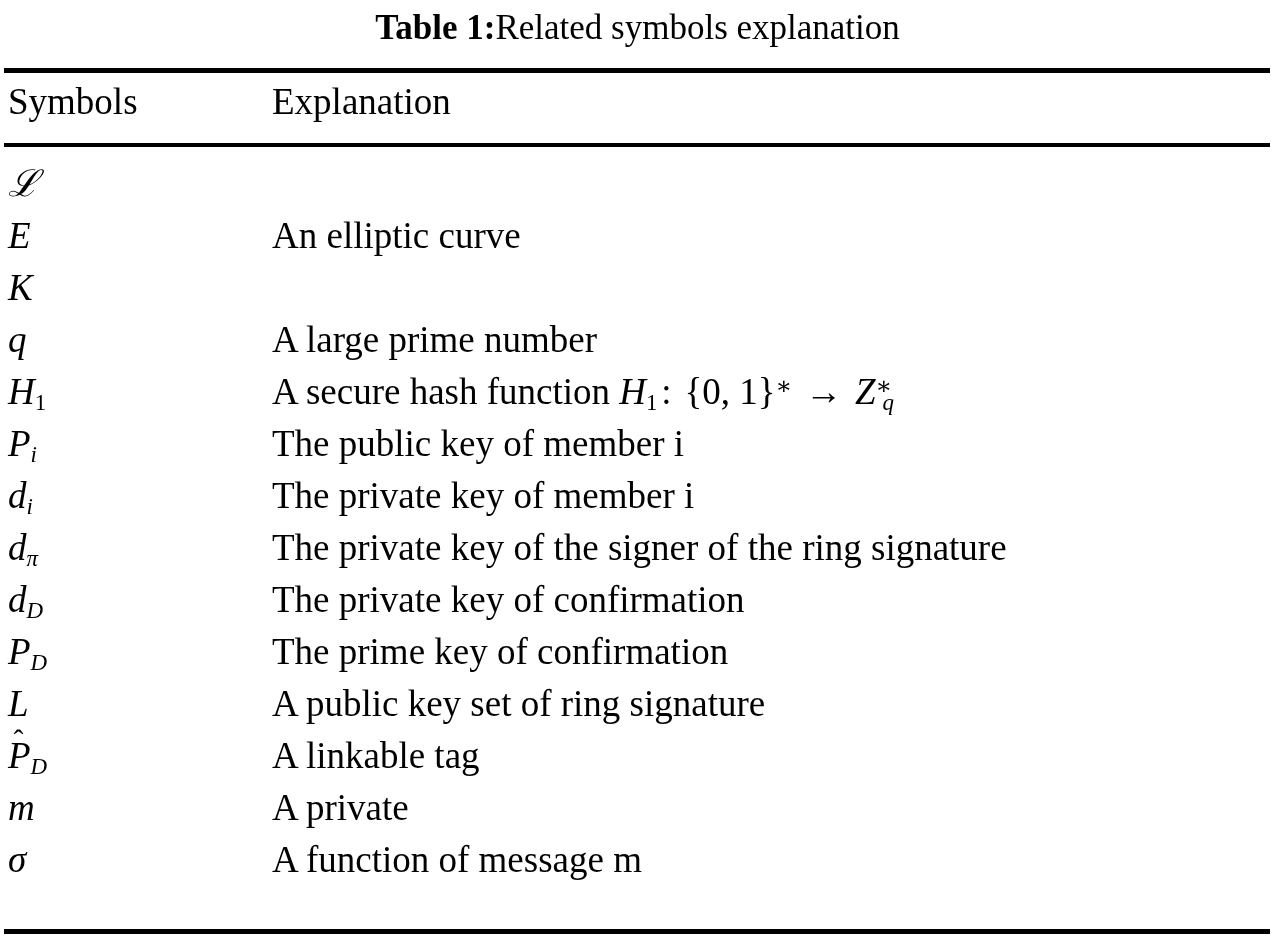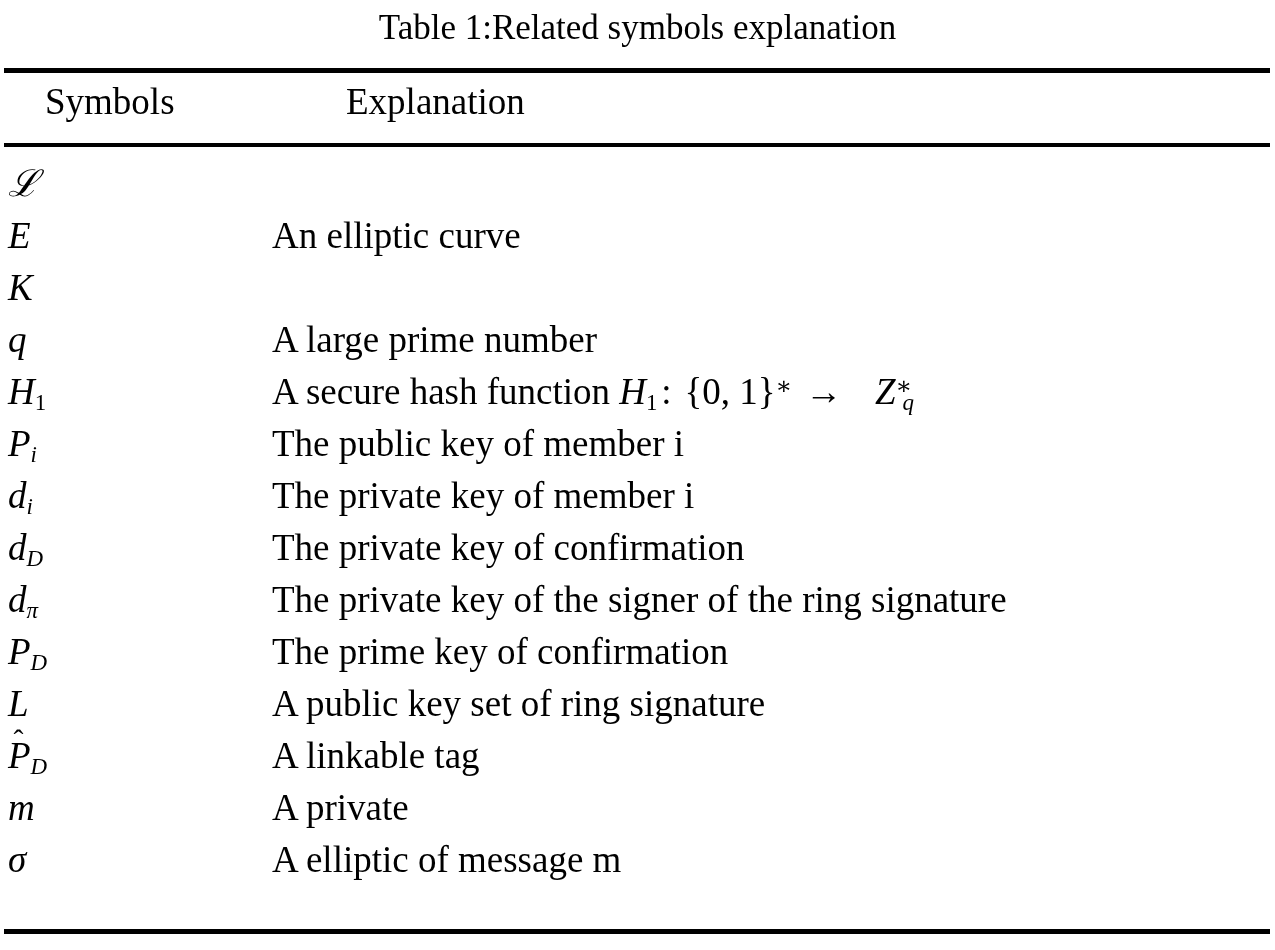--- a/index.html
+++ b/index.html
@@ -30,21 +30,21 @@
     width: 1275px;
     height: 56px;
     display: flex;
     align-items: center;
     justify-content: center;
     font-size: 35px;
     line-height: 44px;
     white-space: nowrap;
   }
   .caption .cap-label {
-    font-weight: normal;
+    font-weight: bold;
     margin-right: 0;
   }
   .caption .cap-text {
     font-weight: normal;
   }
 
   
   .rule {
     position: absolute;
     left: 4px;
@@ -62,21 +62,20 @@
     width: 1260px;
     height: 56px;
     display: flex;
     align-items: flex-start;
   }
   .head-sym, .head-exp {
     font-size: 37px;
     line-height: 46px;
     font-weight: normal;
     white-space: nowrap;
-    margin-left: 37px;
   }
   .head-sym { width: 264px; flex: 0 0 264px; }
   .head-exp { flex: 1 1 auto; }
 
   .body-rows {
     position: absolute;
     top: 158px;
     left: 8px;
     width: 1260px;
   }
@@ -129,21 +128,21 @@
   .hatwrap > .hatmark {
     position: absolute;
     top: -0.54em;
     left: 46%;
     transform: translateX(-50%);
     font-style: normal;
     font-size: 0.80em;
   }
   .arrow { font-style: normal; padding: 0 0.10em; }
   .colon { font-style: normal; padding: 0 0.10em; }
-  .zq { position: relative; display: inline-block; margin-left: 20px; }
+  .zq { position: relative; display: inline-block; }
 </style>
 </head>
 <body>
 
 <div id="table-figure">
 
   <div class="caption">
     <span class="cap-label">Table 1:</span>
     <span class="cap-text">Related symbols explanation</span>
   </div>
@@ -186,30 +185,30 @@
       <div class="cell-sym"><span class="mi">P</span><sub class="msub">i</sub></div>
       <div class="cell-exp">The public key of member i</div>
     </div>
 
     <div class="row">
       <div class="cell-sym"><span class="mi">d</span><sub class="msub">i</sub></div>
       <div class="cell-exp">The private key of member i</div>
     </div>
 
     <div class="row">
+      <div class="cell-sym"><span class="mi">d</span><sub class="msub">π</sub></div>
+      <div class="cell-exp">The private key of the signer of the ring signature</div>
+    </div>
+
+    <div class="row">
       <div class="cell-sym"><span class="mi">d</span><sub class="msub">D</sub></div>
       <div class="cell-exp">The private key of confirmation</div>
     </div>
 
     <div class="row">
-      <div class="cell-sym"><span class="mi">d</span><sub class="msub">π</sub></div>
-      <div class="cell-exp">The private key of the signer of the ring signature</div>
-    </div>
-
-    <div class="row">
       <div class="cell-sym"><span class="mi">P</span><sub class="msub">D</sub></div>
       <div class="cell-exp">The prime key of confirmation</div>
     </div>
 
     <div class="row">
       <div class="cell-sym"><span class="mi">L</span></div>
       <div class="cell-exp">A public key set of ring signature</div>
     </div>
 
     <div class="row">
@@ -217,17 +216,17 @@
       <div class="cell-exp">A linkable tag</div>
     </div>
 
     <div class="row">
       <div class="cell-sym"><span class="mi">m</span></div>
       <div class="cell-exp">A private</div>
     </div>
 
     <div class="row">
       <div class="cell-sym"><span class="mi">σ</span></div>
-      <div class="cell-exp">A elliptic of message m</div>
+      <div class="cell-exp">A function of message m</div>
     </div>
 
   </div>
 </div>
 
 </body></html>

